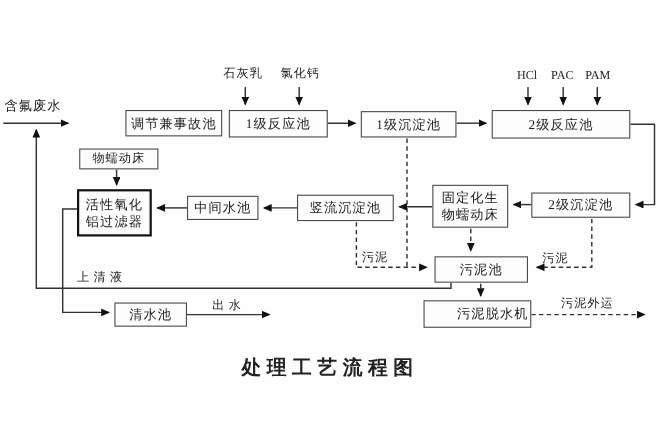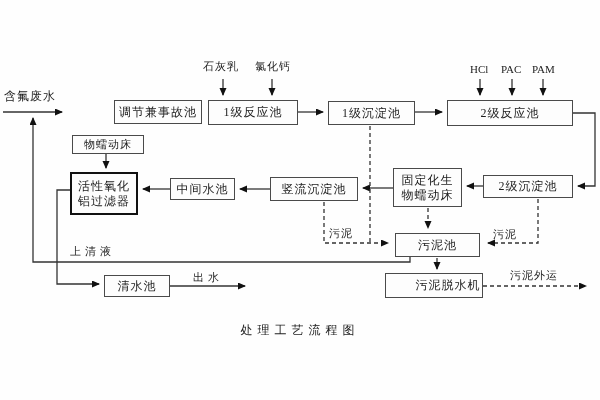--- a/index.html
+++ b/index.html
@@ -16,21 +16,21 @@
   .box.bold{border:2px solid #111;}
   .box .two{display:block;}
   .lbl{
     position:absolute;font-size:11px;letter-spacing:1px;white-space:nowrap;color:#1c1c1c;
   }
   .lbl.latin{font-family:"Liberation Serif","DejaVu Serif",serif;font-size:11px;letter-spacing:0;}
   .lbl.spaced{letter-spacing:4px;text-align:right;}
   .lbl.onwhite{background:#fefefe;padding:0 2px;}
   #title{
     position:absolute;left:50%;transform:translateX(-50%);top:322px;
-    font-size:12px;letter-spacing:5px;color:#222;
+    font-size:18px;letter-spacing:5px;color:#222;font-weight:bold;
   }
 </style>
 </head>
 <body>
 
 <div id="canvas">
 
   <svg class="lines" width="600" height="400" viewBox="0 0 600 400">
     <defs>
       <marker id="arr" markerWidth="9" markerHeight="8" refX="7" refY="3.5" orient="auto" markerUnits="userSpaceOnUse">

